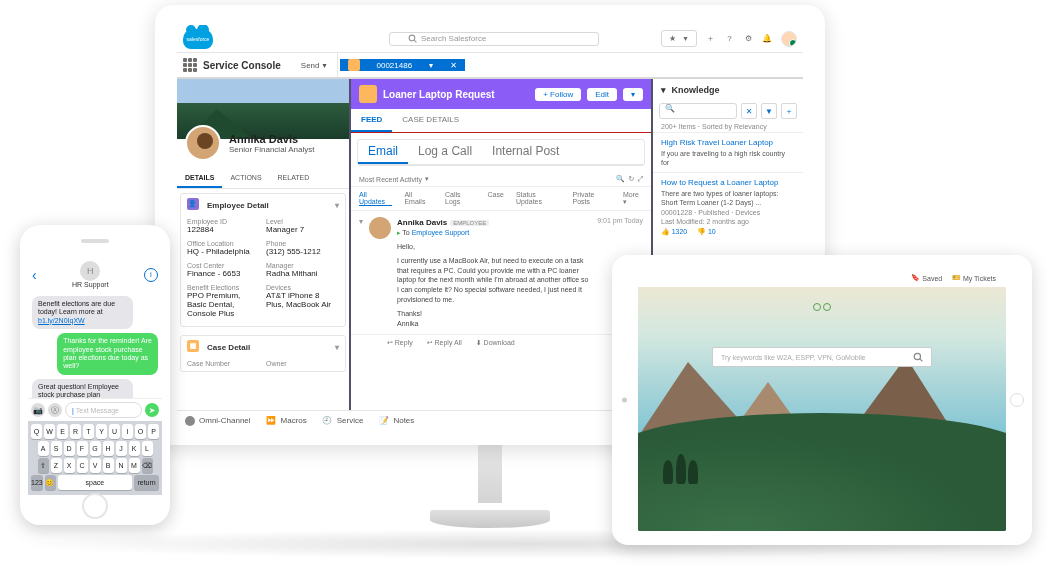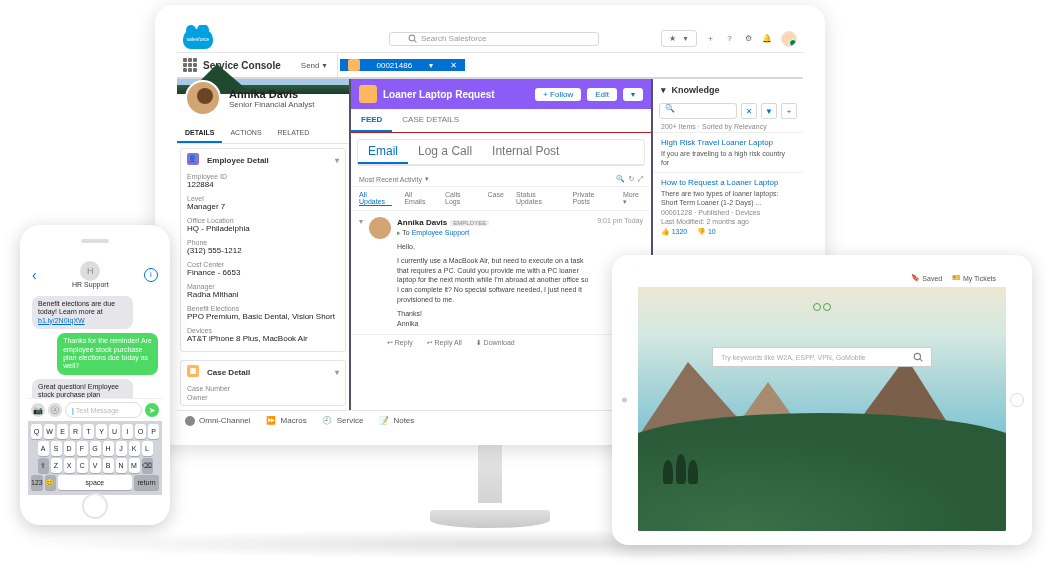--- a/index.html
+++ b/index.html
@@ -54,21 +54,21 @@
 .sub-tabs{display:flex;border-bottom:1px solid #e5e5e5;margin-top:4px}
 .sub-tab{padding:5px 8px;font-size:7px;color:#555;text-transform:uppercase}
 .sub-tab.active{color:#222;border-bottom:2px solid #0070d2;font-weight:600}
 
 .card{border:1px solid #e5e5e5;border-radius:3px;margin:4px 3px;background:#fff}
 .card-hd{display:flex;align-items:flex-end;padding:4px 6px;gap:8px;font-weight:600;font-size:8px}
 .card-hd-ico{width:12px;height:12px;border-radius:2px;display:flex;align-items:center;justify-content:center;color:#fff;font-size:7px}
 .purple{background:#8a6fd4}
 .orange{background:#ffb75d}
 .card-hd .chev{margin-left:auto;color:#999}
-.field-grid{display:grid;grid-template-columns:1fr;gap:2px 6px;padding:4px 6px}
+.field-grid{display:grid;grid-template-columns:1fr 1fr;gap:2px 6px;padding:4px 6px}
 .fld-label{font-size:7px;color:#888}
 .fld-val{font-size:8px;color:#222;margin-bottom:4px}
 
 
 .mid-hd{background:#8b5cf6;color:#fff;display:flex;align-items:center;padding:6px 8px;gap:6px}
 .mid-ico{width:18px;height:18px;background:#ffb75d;border-radius:3px}
 .mid-title{font-size:10px;font-weight:600;flex:1}
 .mid-btn{background:#fff;color:#0070d2;border-radius:3px;padding:2px 8px;font-size:8px}
 .mid-tabs{display:flex;border-bottom:1px solid #b91c1c;background:#fff}
 .mid-tab{padding:6px 10px;font-size:8px;color:#777;text-transform:uppercase}
@@ -270,21 +270,21 @@
                 <div>
                   <div class="fld-label">Cost Center</div>
                   <div class="fld-val">Finance - 6653</div>
                 </div>
                 <div>
                   <div class="fld-label">Manager</div>
                   <div class="fld-val">Radha Mithani</div>
                 </div>
                 <div>
                   <div class="fld-label">Benefit Elections</div>
-                  <div class="fld-val">PPO Premium, Basic Dental, Vision Short</div>
+                  <div class="fld-val">PPO Premium, Basic Dental, Console Plus</div>
                 </div>
                 <div>
                   <div class="fld-label">Devices</div>
                   <div class="fld-val">AT&amp;T iPhone 8 Plus, MacBook Air</div>
                 </div>
               </div>
       </div>
 
       <div class="card">
         <div class="card-hd">

